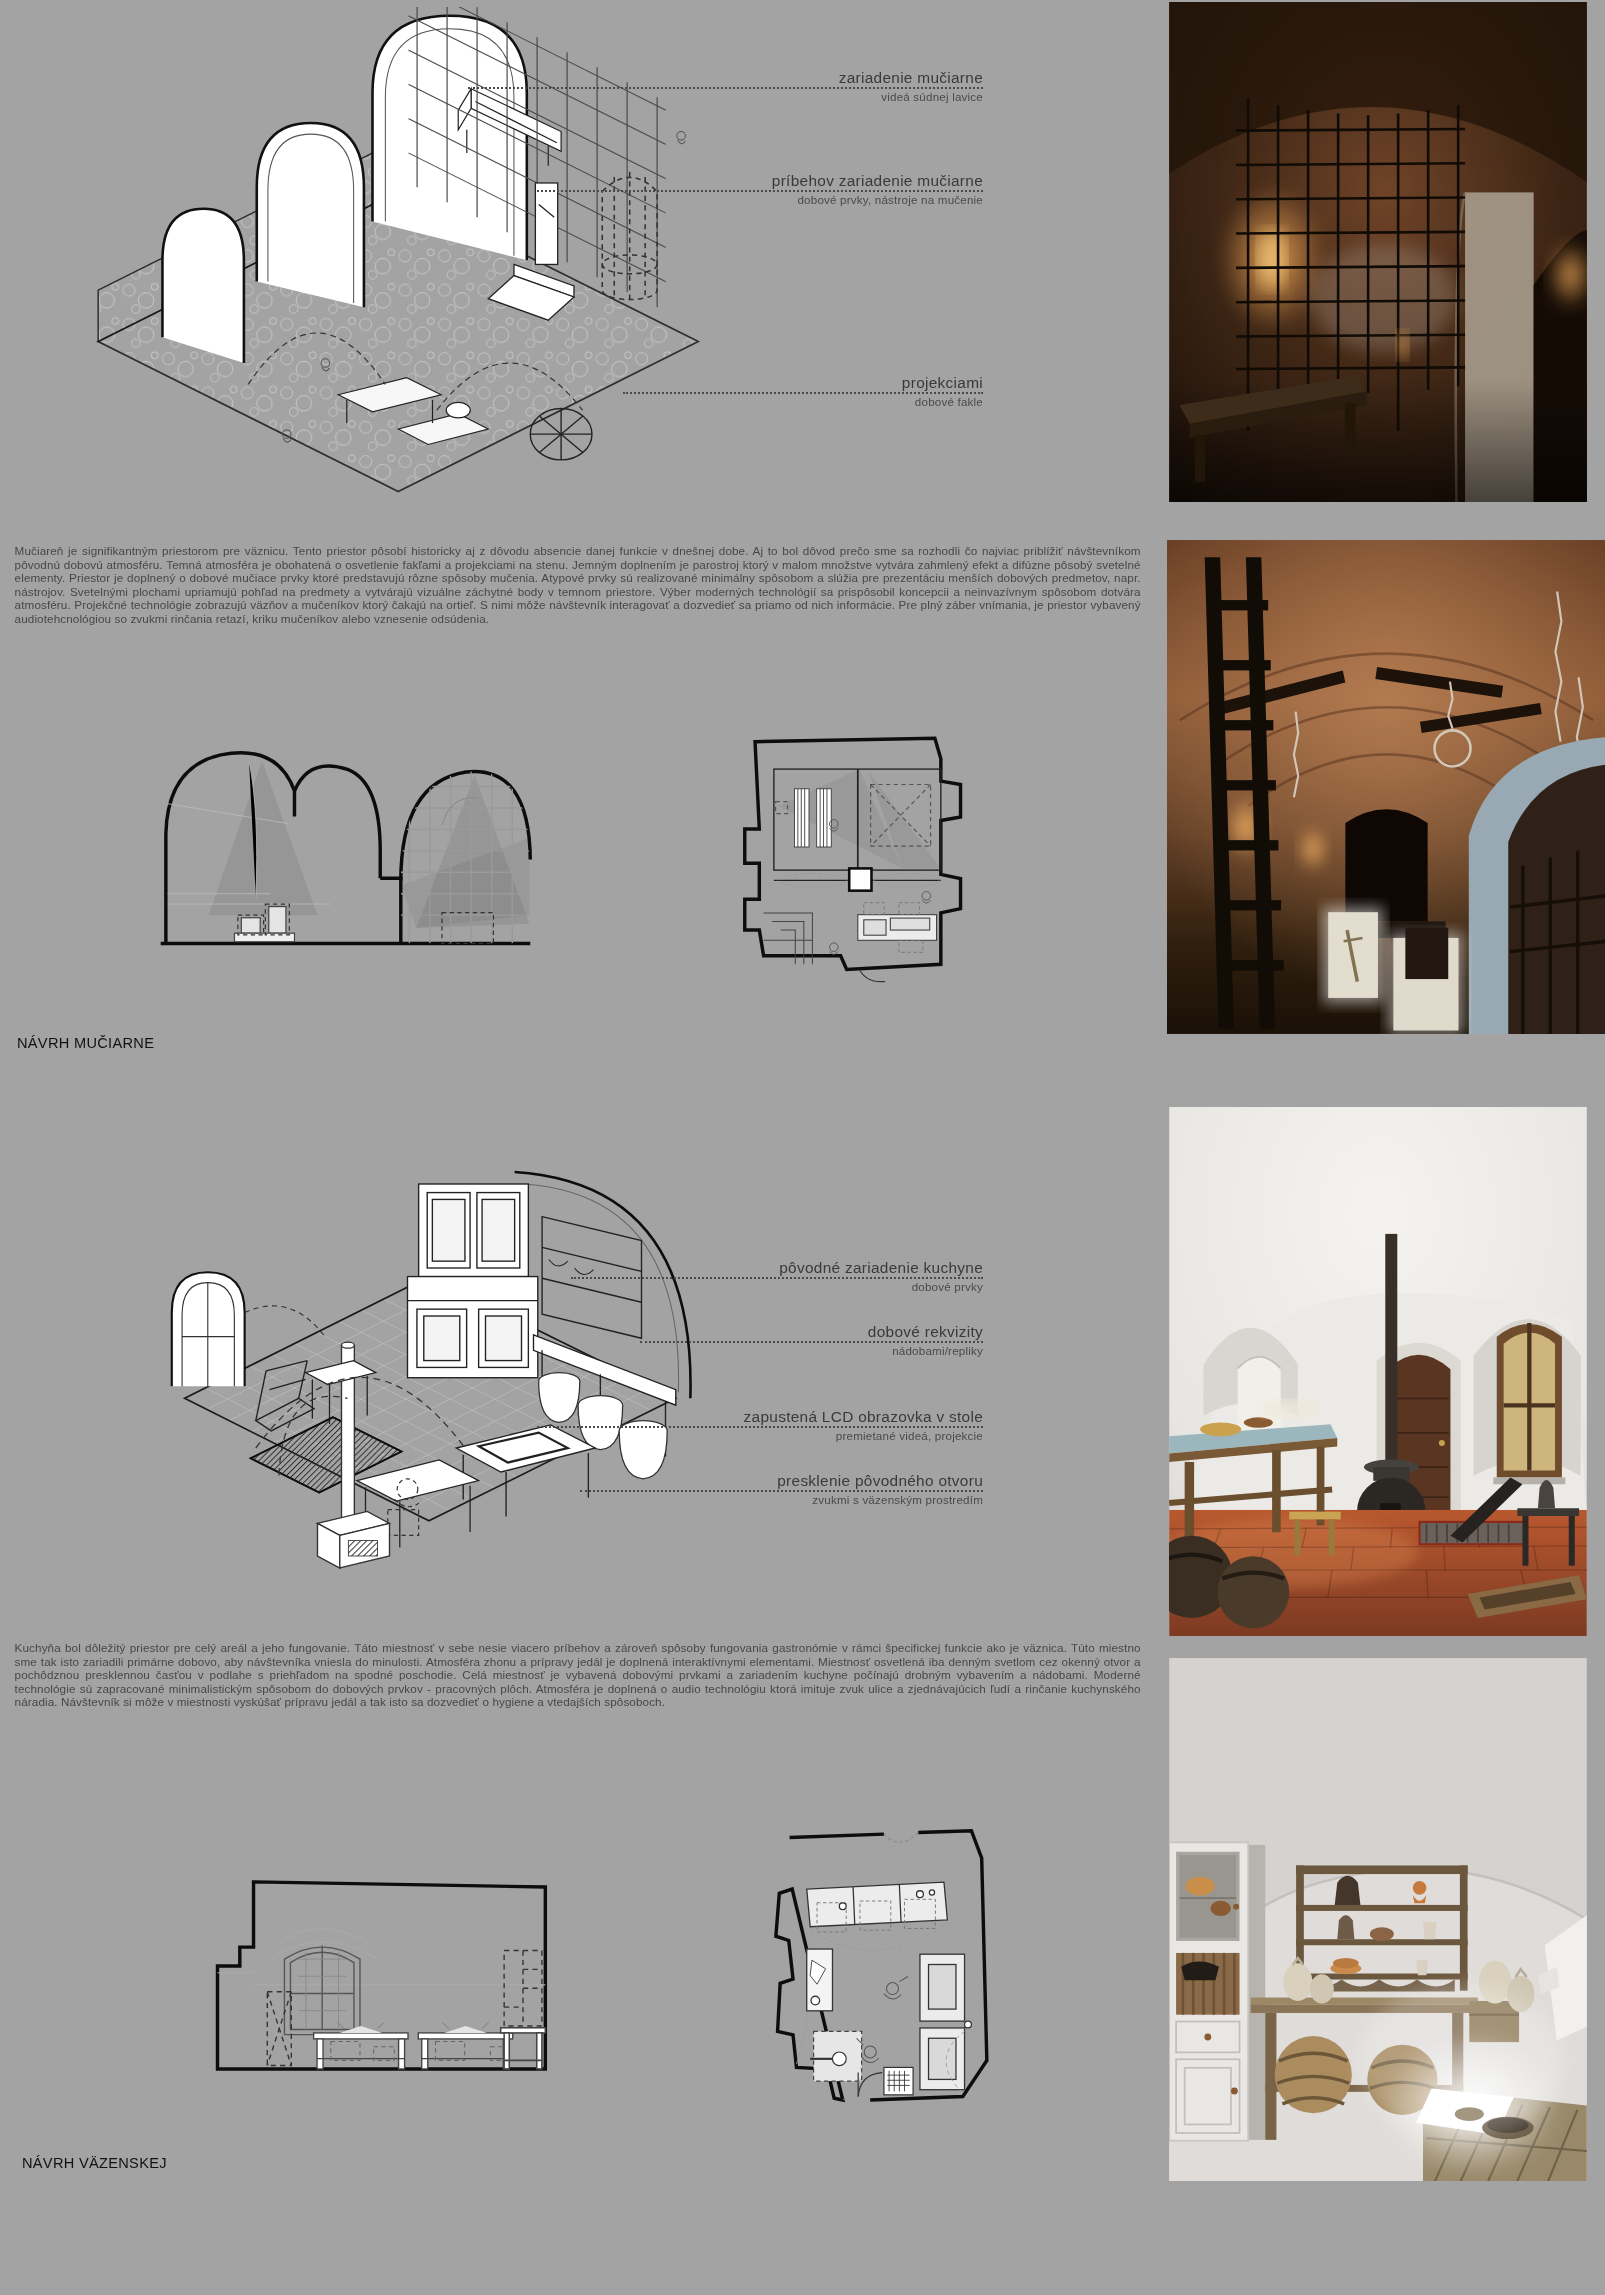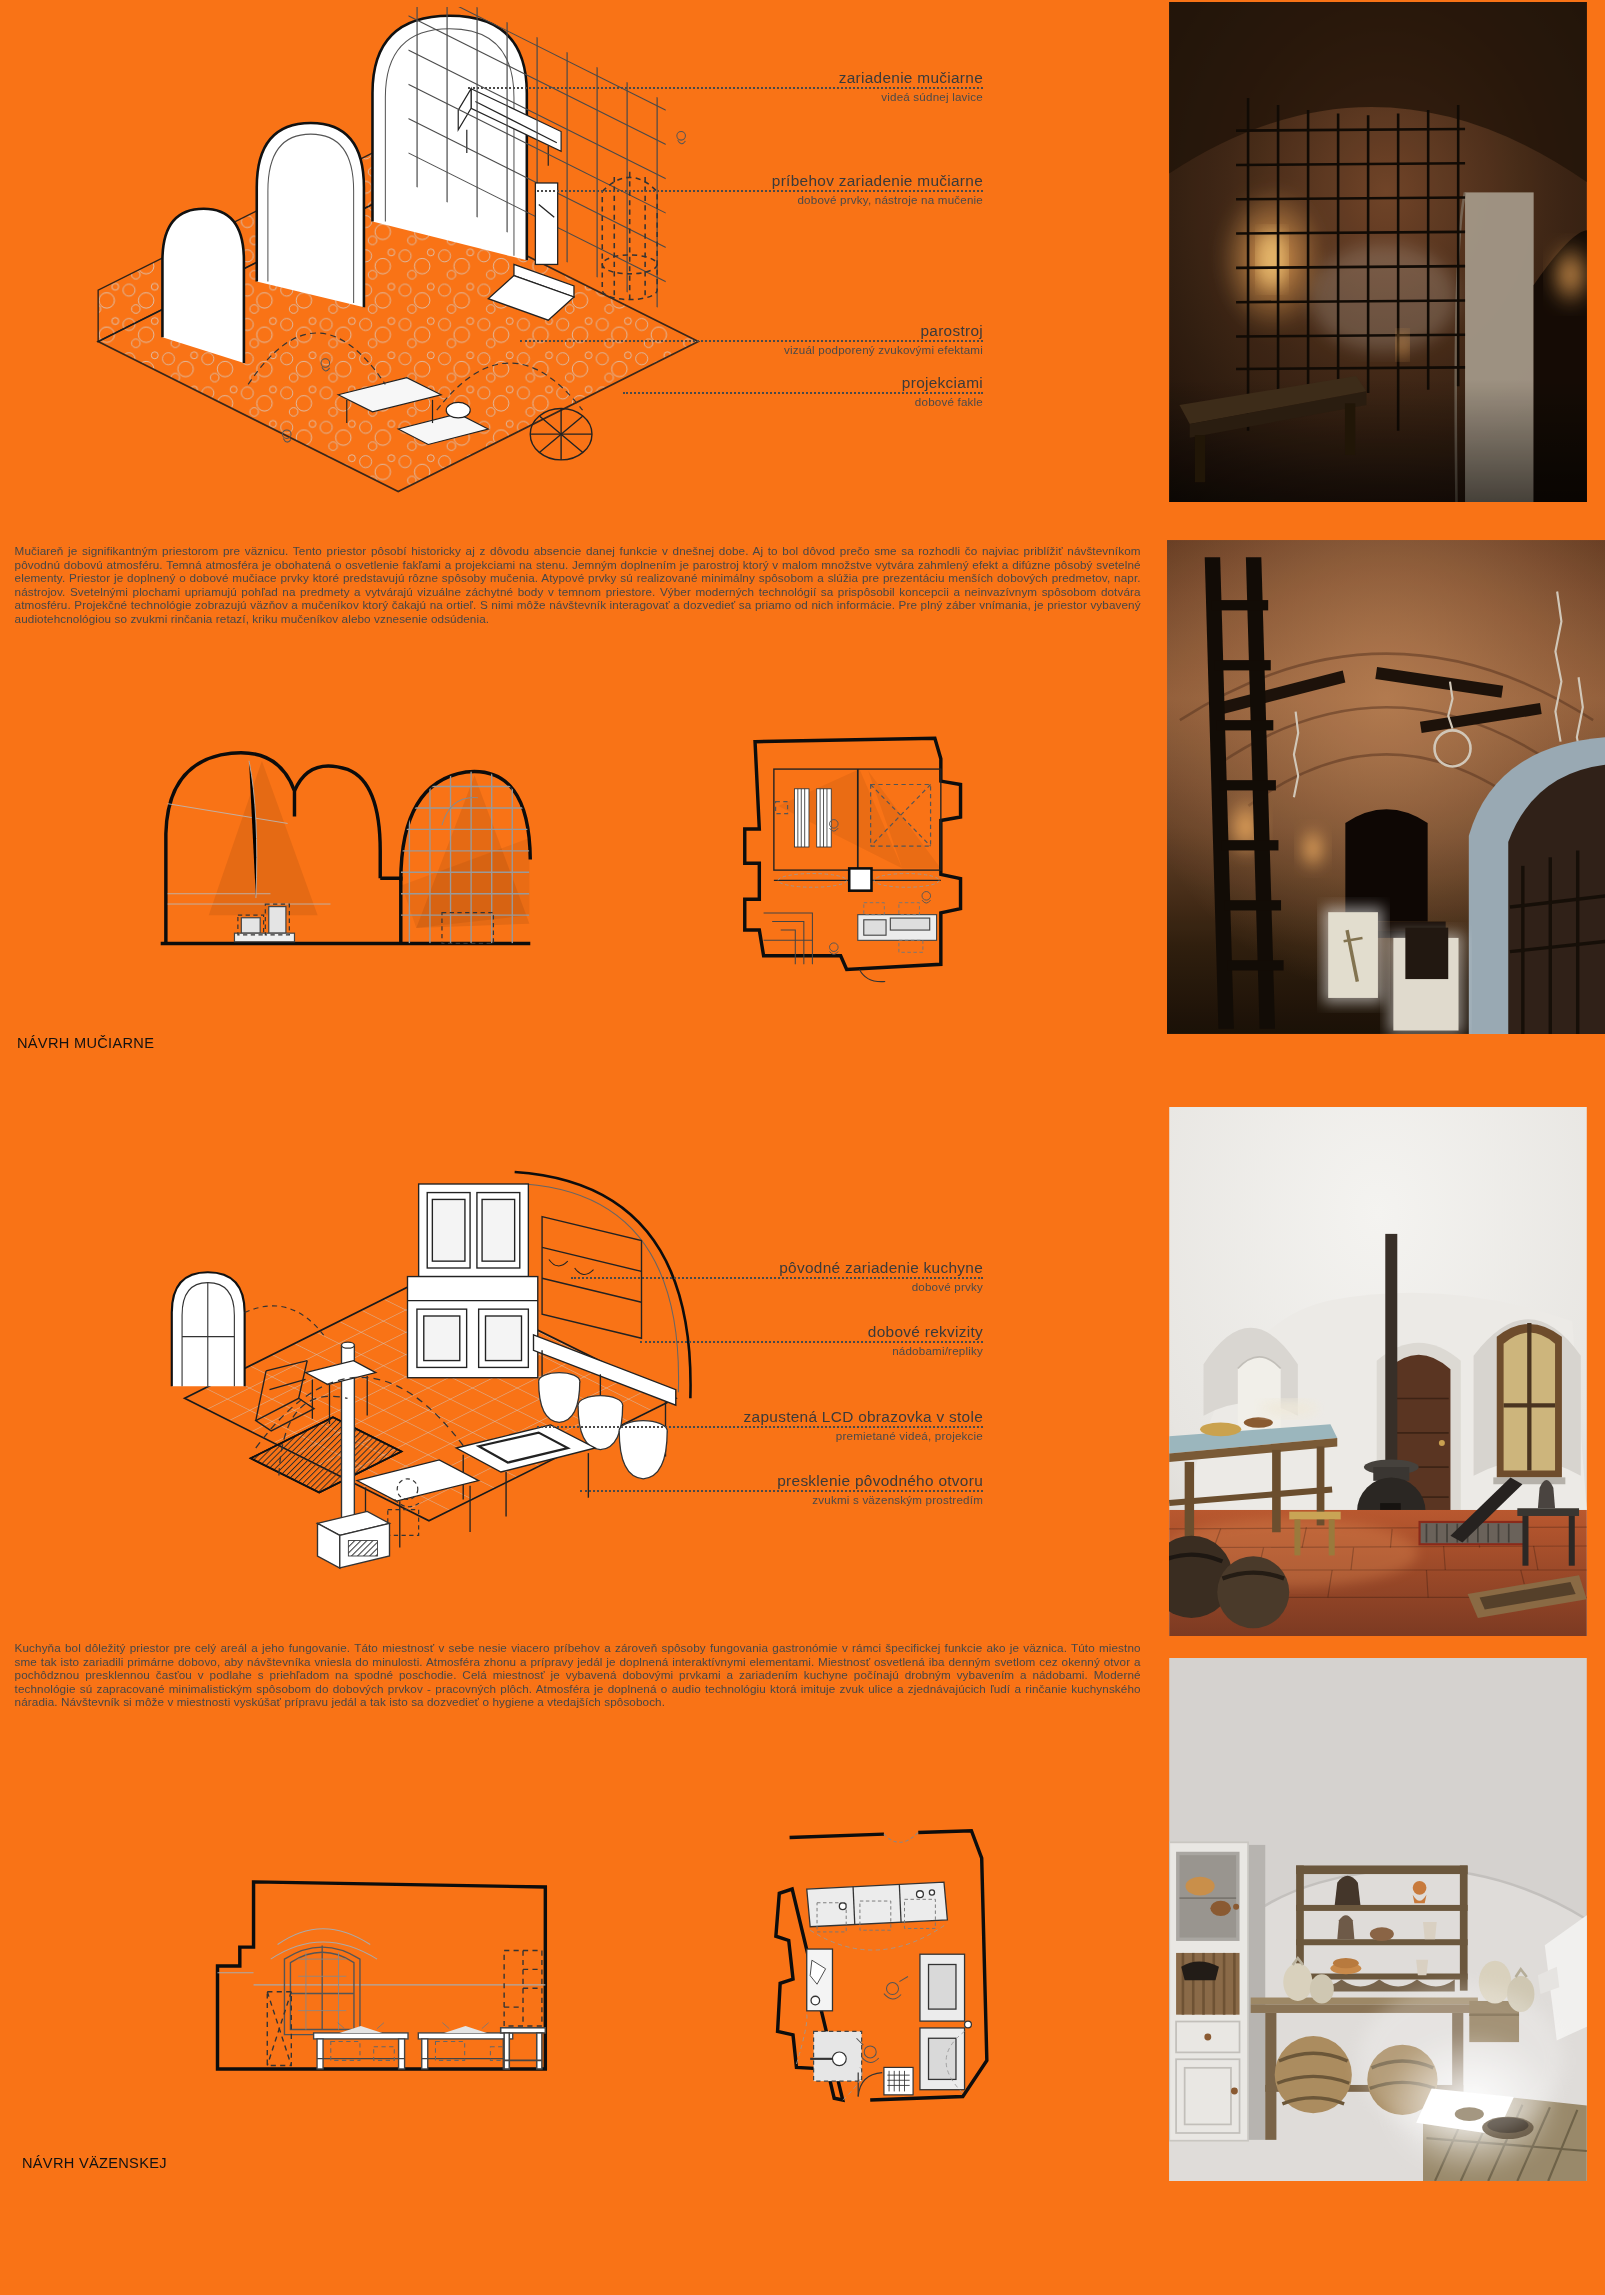--- a/index.html
+++ b/index.html
@@ -1,16 +1,16 @@
 <!DOCTYPE html>
 <html style="font-size:13.7px"><head>
 <meta charset="utf-8">
 <style>
   html,body{margin:0;padding:0;background:#e8e8e8;}
-  .page{position:relative;width:1606px;height:2295px;background:#f97316;overflow:hidden;
+  .page{position:relative;width:1606px;height:2295px;background:#a3a3a3;overflow:hidden;
         font-family:"Liberation Sans", sans-serif;color:#3f3f3f;}
   
   .callout{position:absolute;right:623px;text-align:right;}
   .c-title{font-size:15.4px;line-height:16.3px;color:#3a3a3a;letter-spacing:0.3px;margin-bottom:0;}
   .c-leader{border-bottom:2.1px dotted #4a4a4a;height:0.9px;margin:0 0 1.7px 0;}
   .c-sub{font-size:11.6px;line-height:12px;color:#4a4a4a;letter-spacing:0.2px;}
   
   .para{position:absolute;left:14.6px;width:1126px;font-size:11.7px;line-height:13.6px;
         text-align:justify;color:#474747;letter-spacing:0.1px;}
   .section-label{position:absolute;font-weight:normal;font-size:14.6px;letter-spacing:0.3px;color:#121212;}
@@ -125,25 +125,20 @@
 
   <div class="callout" style="top:70px;width:515px">
     <div class="c-title">zariadenie mučiarne</div>
     <div class="c-leader"></div>
     <div class="c-sub">videá súdnej lavice</div>
   </div>
   <div class="callout" style="top:173px;width:446px">
     <div class="c-title">príbehov zariadenie mučiarne</div>
     <div class="c-leader"></div>
     <div class="c-sub">dobové prvky, nástroje na mučenie</div>
-  </div>
-  <div class="callout" style="top:323px;width:463px">
-    <div class="c-title">parostroj</div>
-    <div class="c-leader"></div>
-    <div class="c-sub">vizuál podporený zvukovými efektami</div>
   </div>
   <div class="callout" style="top:375px;width:360px">
     <div class="c-title">projekciami</div>
     <div class="c-leader"></div>
     <div class="c-sub">dobové fakle</div>
   </div>
 
   <div class="photo" style="left:1169px;top:1.7px;width:418px;height:500px">
     <svg width="418" height="500" viewBox="0 0 487 583">
       <defs>

